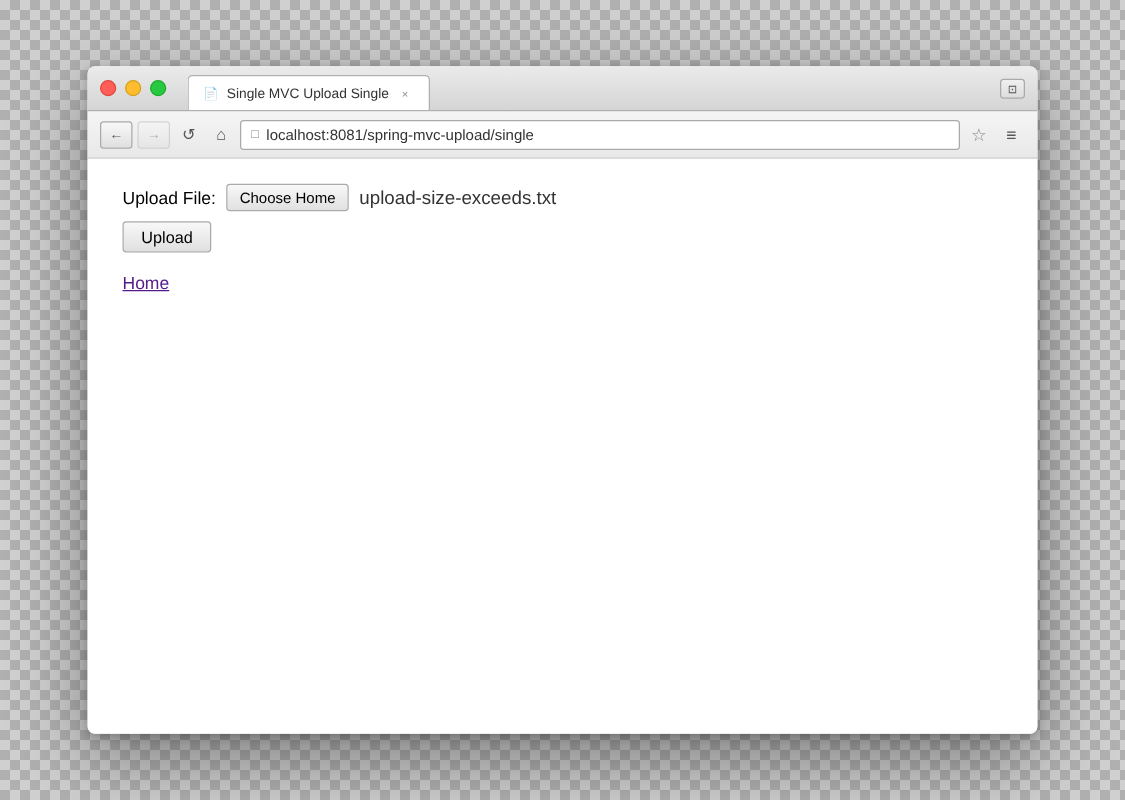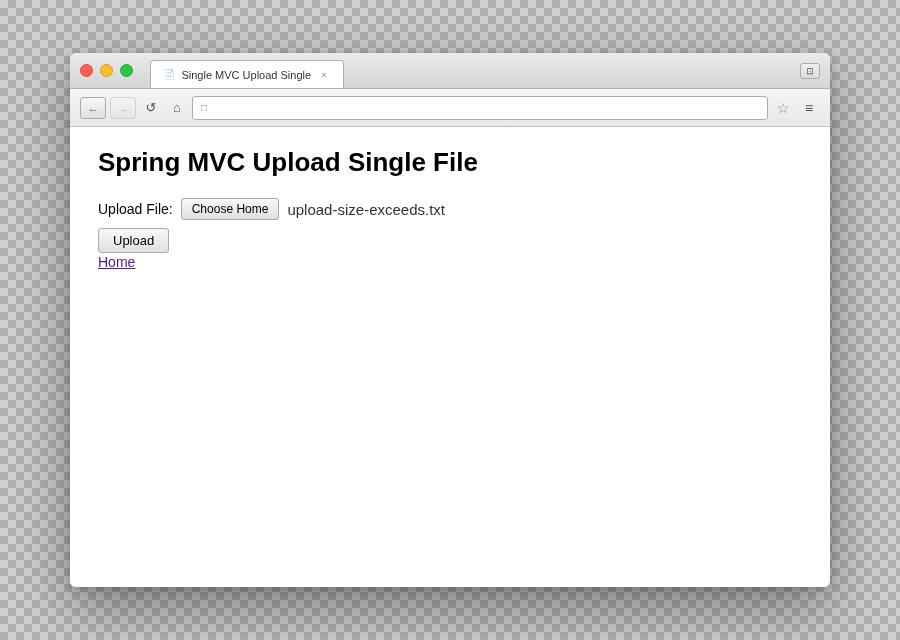--- a/index.html
+++ b/index.html
@@ -268,20 +268,21 @@
     .upload-btn {
       background: linear-gradient(to bottom, #f8f8f8, #e0e0e0);
       border: 1px solid #aaa;
       border-radius: 3px;
       padding: 4px 14px;
       font-size: 13px;
       color: #000;
       cursor: pointer;
       font-family: Arial, sans-serif;
       display: block;
+      margin-bottom: 16px;
     }
 
     .home-link {
       color: #551a8b;
       text-decoration: underline;
       font-size: 14px;
       font-family: Arial, sans-serif;
       cursor: pointer;
     }
   </style>
@@ -316,31 +317,31 @@
       <span>→</span>
     </div>
     <div class="refresh-btn">
       <span>↺</span>
     </div>
     <div class="home-btn">
       <span>⌂</span>
     </div>
     <div class="address-bar">
       <span class="address-lock">□</span>
+      <span class="address-text">localhost:8081/spring-mvc-upload/single</span>
     </div>
     <div class="star-btn">
       <span>☆</span>
     </div>
     <div class="menu-btn">
       <span>≡</span>
     </div>
   </div>
 
   <div class="page-content">
-    <div class="page-title">Spring MVC Upload Single File</div>
 
     <div class="upload-row">
       <span class="upload-label">Upload File:</span>
       <button class="choose-file-btn">Choose Home</button>
       <span class="file-name">upload-size-exceeds.txt</span>
     </div>
 
     <button class="upload-btn">Upload</button>
 
     <a class="home-link">Home</a>

